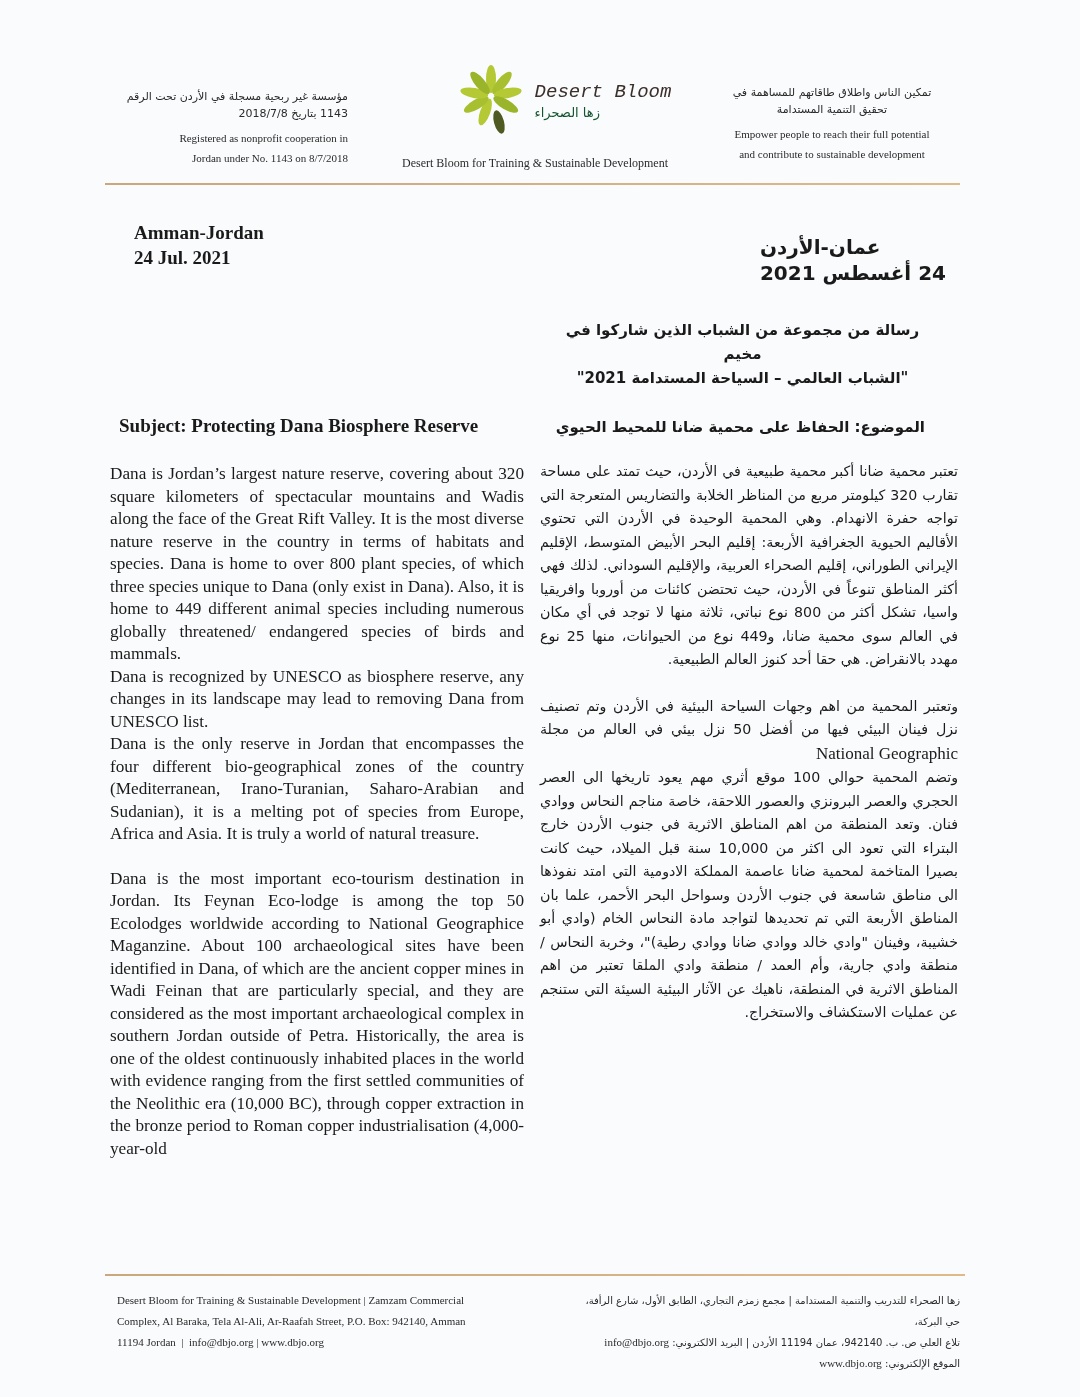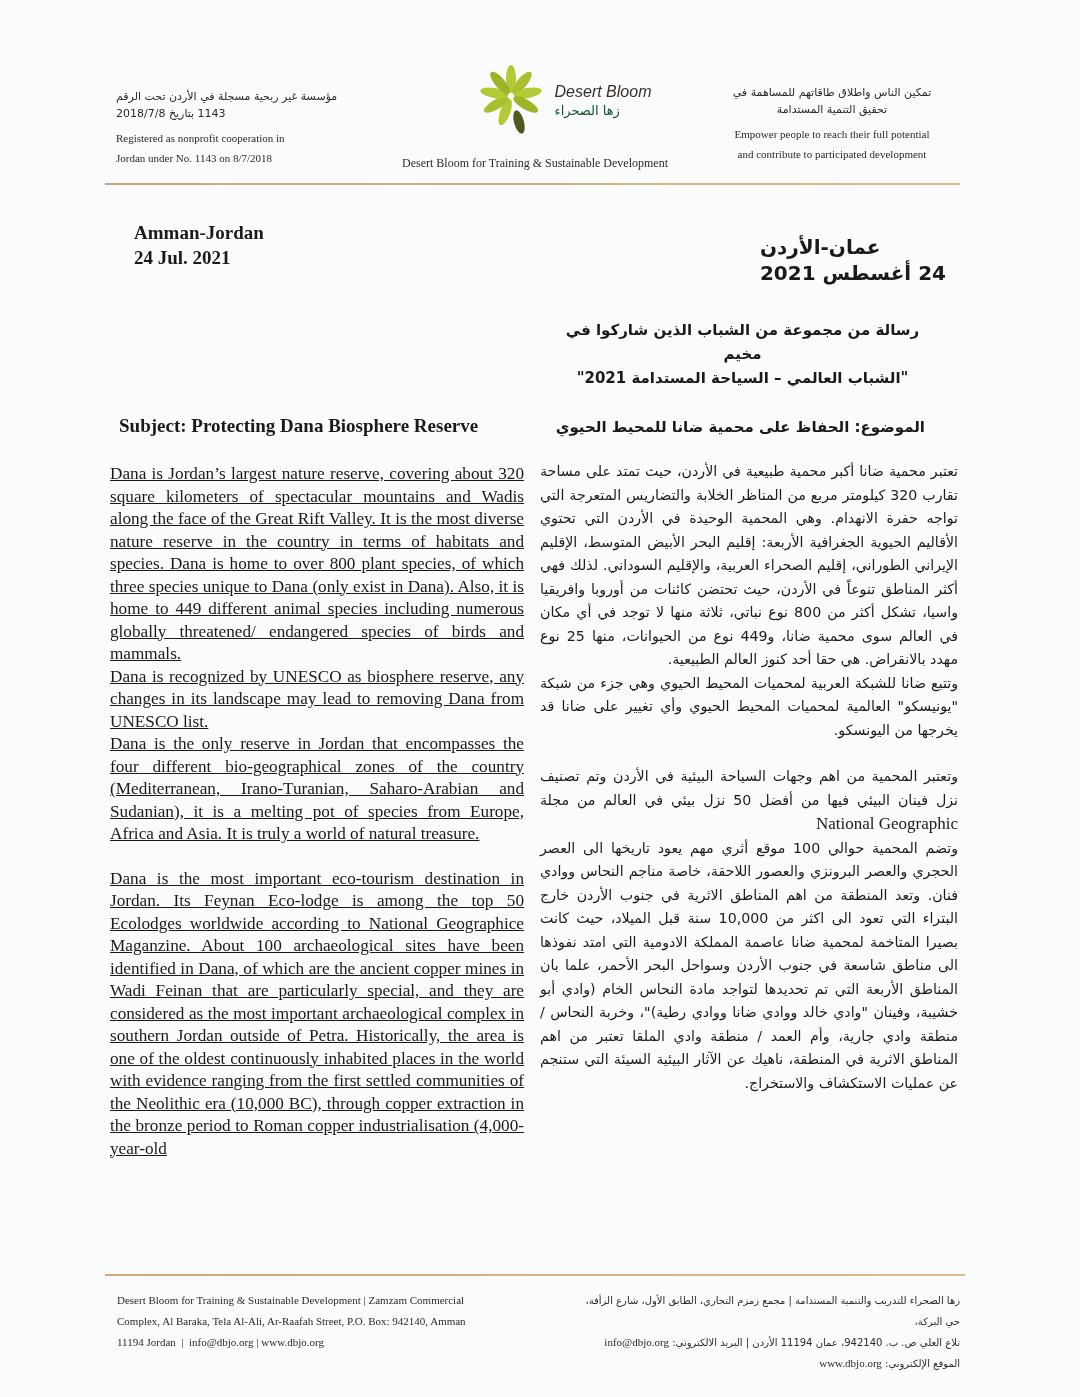--- a/index.html
+++ b/index.html
@@ -8,32 +8,32 @@
       background: #fafbfd;
       position: relative;
       overflow: hidden;
       color: #1a1a1a;
       font-family: "Liberation Serif", serif;
     }
     .page { position: absolute; inset: 0; }
 
     
     .hdr-left {
-      position: absolute; left: 116px; top: 88px; width: 240px;
-      text-align: left; font-size: 11px; line-height: 20px; color: #2a2a2a;
+      position: absolute; left: 108px; top: 88px; width: 240px;
+      text-align: right; font-size: 11px; line-height: 20px; color: #2a2a2a;
     }
     .hdr-left .ar { font-family: "DejaVu Sans", sans-serif; font-size: 11px; direction: rtl; line-height: 17px; }
     .hdr-left .en { margin-top: 6px; }
     .hdr-center {
       position: absolute; left: 370px; top: 62px; width: 330px; text-align: center;
     }
     .logo-row { display: flex; align-items: center; justify-content: center; gap: 6px; margin-left: 60px; }
     .logo-icon { width: 70px; height: 76px; }
     .logo-text { text-align: left; }
-    .logo-name { font-family: Liberation Sans, sans-serif; font-style: italic; font-size: 16px; color: #3b2f2a; }
+    .logo-name { font-family: Liberation Mono, monospace; font-style: italic; font-size: 19px; color: #3b2f2a; }
     .logo-ar { font-family: "DejaVu Sans", sans-serif; font-size: 13px; color: #14532d; direction: rtl; text-align: left; margin-top: 2px; }
     .org-name { font-size: 12px; color: #2a2a2a; margin-top: 18px; }
     .hdr-right {
       position: absolute; left: 712px; top: 84px; width: 240px;
       text-align: center; font-size: 11px; line-height: 20px; color: #2a2a2a;
     }
     .hdr-right .ar { font-family: "DejaVu Sans", sans-serif; font-size: 11px; direction: rtl; line-height: 17px; }
     .hdr-right .en { margin-top: 6px; }
     .rule {
       position: absolute; height: 2px;
@@ -69,21 +69,21 @@
     }
     .subject-ar {
       position: absolute; left: 555px; top: 418px; width: 370px;
       font-family: "DejaVu Sans", sans-serif; font-weight: bold; font-size: 15px;
       direction: rtl; text-align: right;
     }
 
     
     .col-en {
       position: absolute; left: 110px; top: 463px; width: 414px;
-      font-size: 17.2px; line-height: 22.5px; text-align: justify; text-decoration: underline;
+      font-size: 17.2px; line-height: 22.5px; text-align: justify;
     }
     .col-en p { margin: 0; }
     .col-en .gap { height: 22px; }
     .col-ar {
       position: absolute; left: 540px; top: 460px; width: 418px;
       font-family: "DejaVu Sans", sans-serif; font-size: 14.2px; line-height: 23.5px;
       direction: rtl; text-align: justify;
     }
     .col-ar p { margin: 0; }
     .col-ar .gap { height: 23px; }
@@ -133,21 +133,21 @@
         <div class="logo-ar">زها الصحراء</div>
       </div>
     </div>
     <div class="org-name">Desert Bloom for Training &amp; Sustainable Development</div>
   </div>
 
   <div class="hdr-right">
     <div class="ar">تمكين الناس واطلاق طاقاتهم للمساهمة في</div>
     <div class="ar">تحقيق التنمية المستدامة</div>
     <div class="en">Empower people to reach their full potential</div>
-    <div>and contribute to participated development</div>
+    <div>and contribute to sustainable development</div>
   </div>
 
   <div class="rule rule-top"></div>
 
   <div class="loc-en">
     <div>Amman-Jordan</div>
     <div>24 Jul. 2021</div>
   </div>
   <div class="loc-ar">
     <div>عمان-الأردن</div>
@@ -164,21 +164,20 @@
   <div class="col-en">
     <p>Dana is Jordan’s largest nature reserve, covering about 320 square kilometers of spectacular mountains and Wadis along the face of the Great Rift Valley. It is the most diverse nature reserve in the country in terms of habitats and species. Dana is home to over 800 plant species, of which three species unique to Dana (only exist in Dana). Also, it is home to 449 different animal species including numerous globally threatened/ endangered species of birds and mammals.</p>
     <p>Dana is recognized by UNESCO as biosphere reserve, any changes in its landscape may lead to removing Dana from UNESCO list.</p>
     <p>Dana is the only reserve in Jordan that encompasses the four different bio-geographical zones of the country (Mediterranean, Irano-Turanian, Saharo-Arabian and Sudanian), it is a melting pot of species from Europe, Africa and Asia. It is truly a world of natural treasure.</p>
     <div class="gap"></div>
     <p>Dana is the most important eco-tourism destination in Jordan. Its Feynan Eco-lodge is among the top 50 Ecolodges worldwide according to National Geographice Maganzine. About 100 archaeological sites have been identified in Dana, of which are the ancient copper mines in Wadi Feinan that are particularly special, and they are considered as the most important archaeological complex in southern Jordan outside of Petra. Historically, the area is one of the oldest continuously inhabited places in the world with evidence ranging from the first settled communities of the Neolithic era (10,000 BC), through copper extraction in the bronze period to Roman copper industrialisation (4,000-year-old</p>
   </div>
 
   <div class="col-ar">
     <p>تعتبر محمية ضانا أكبر محمية طبيعية في الأردن، حيث تمتد على مساحة تقارب 320 كيلومتر مربع من المناظر الخلابة والتضاريس المتعرجة التي تواجه حفرة الانهدام. وهي المحمية الوحيدة في الأردن التي تحتوي الأقاليم الحيوية الجغرافية الأربعة: إقليم البحر الأبيض المتوسط، الإقليم الإيراني الطوراني، إقليم الصحراء العربية، والإقليم السوداني. لذلك فهي أكثر المناطق تنوعاً في الأردن، حيث تحتضن كائنات من أوروبا وافريقيا واسيا، تشكل أكثر من 800 نوع نباتي، ثلاثة منها لا توجد في أي مكان في العالم سوى محمية ضانا، و449 نوع من الحيوانات، منها 25 نوع مهدد بالانقراض. هي حقا أحد كنوز العالم الطبيعية.</p>
-    <p>وتتبع ضانا للشبكة العربية لمحميات المحيط الحيوي وهي جزء من شبكة "يونيسكو" العالمية لمحميات المحيط الحيوي وأي تغيير على ضانا قد يخرجها من اليونسكو.</p>
     <div class="gap"></div>
     <p><span>وتعتبر المحمية من اهم وجهات السياحة البيئية في الأردن وتم تصنيف نزل فينان البيئي فيها من أفضل 50 نزل بيئي في العالم من مجلة</span> <span class="latin">National Geographic</span></p>
     <p>وتضم المحمية حوالي 100 موقع أثري مهم يعود تاريخها الى العصر الحجري والعصر البرونزي والعصور اللاحقة، خاصة مناجم النحاس ووادي فنان. وتعد المنطقة من اهم المناطق الاثرية في جنوب الأردن خارج البتراء التي تعود الى اكثر من 10,000 سنة قبل الميلاد، حيث كانت بصيرا المتاخمة لمحمية ضانا عاصمة المملكة الادومية التي امتد نفوذها الى مناطق شاسعة في جنوب الأردن وسواحل البحر الأحمر، علما بان المناطق الأربعة التي تم تحديدها لتواجد مادة النحاس الخام (وادي أبو خشيبة، وفينان "وادي خالد ووادي ضانا ووادي رطية)"، وخربة النحاس / منطقة وادي جارية، وأم العمد / منطقة وادي الملقا تعتبر من اهم المناطق الاثرية في المنطقة، ناهيك عن الآثار البيئية السيئة التي ستنجم عن عمليات الاستكشاف والاستخراج.</p>
   </div>
 
   <div class="rule rule-bottom"></div>
 
   <div class="foot-en">
     <div>Desert Bloom for Training &amp; Sustainable Development | Zamzam Commercial</div>
     <div>Complex, Al Baraka, Tela Al-Ali, Ar-Raafah Street, P.O. Box: 942140, Amman</div>

